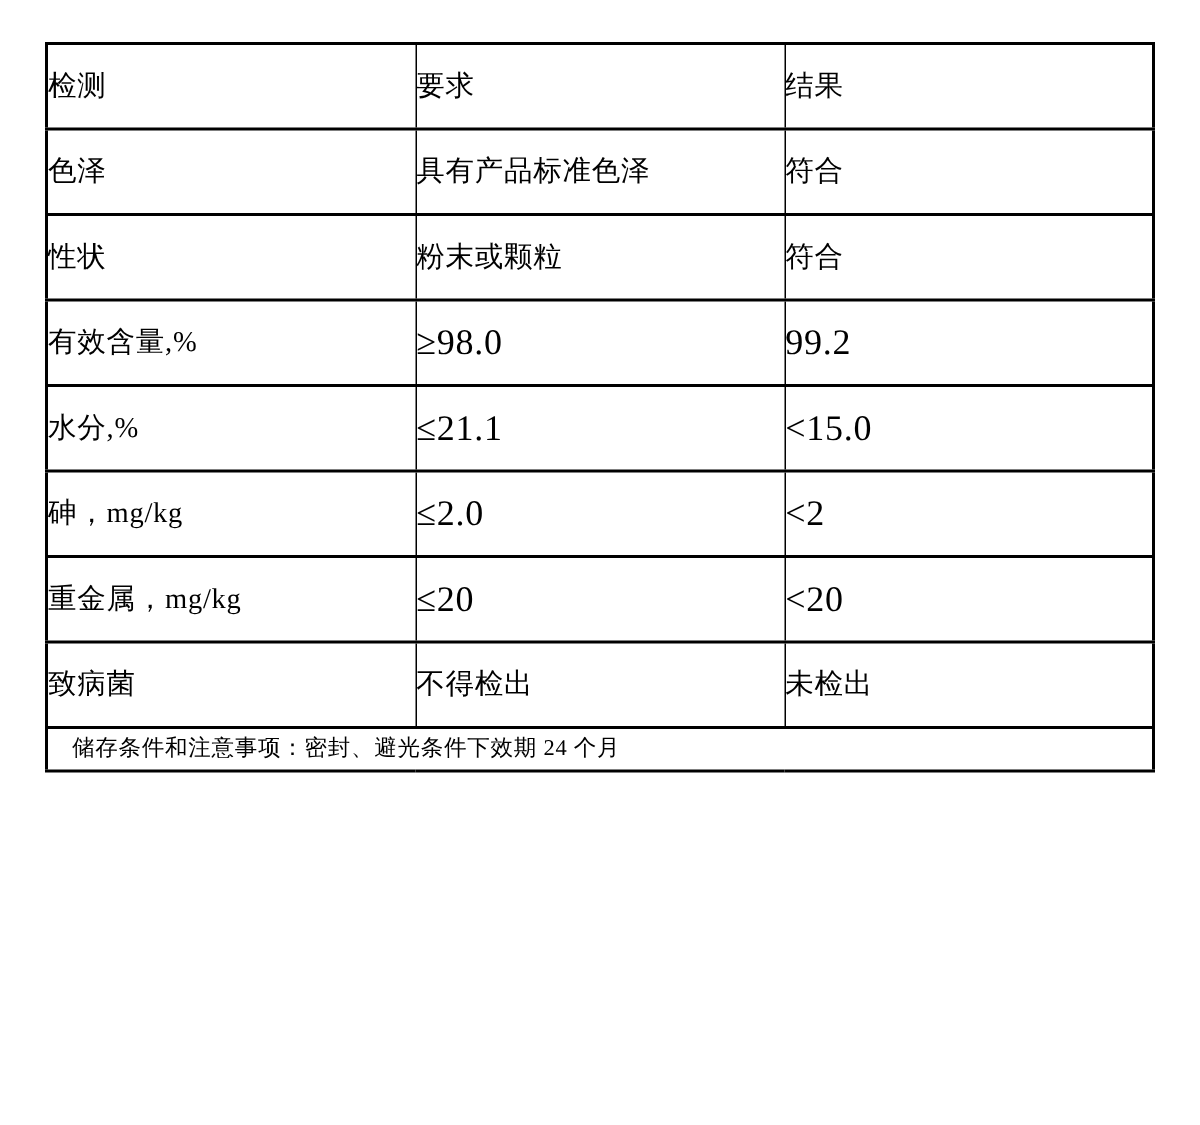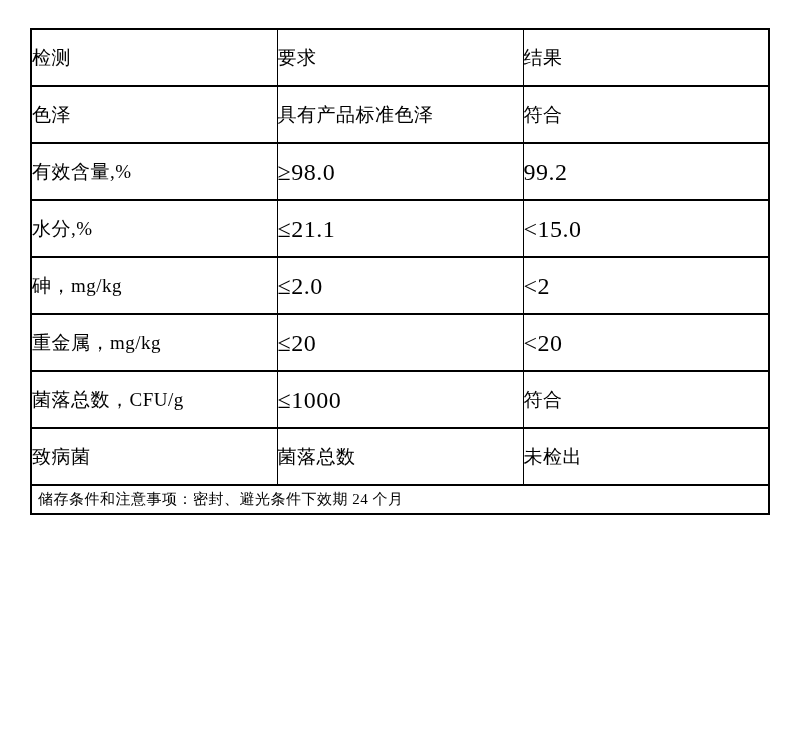--- a/index.html
+++ b/index.html
@@ -43,21 +43,21 @@
     overflow: hidden;
     white-space: nowrap;
   }
   table.coa td.val {
     font-size: 24px;
   }
   table.coa tr.note-row td {
     height: 27px;
     text-align: left;
     font-size: 15px;
-    padding-left: 6px;
+    padding-left: 16px;
     letter-spacing: 0.5px;
   }
 </style>
 </head>
 <body>
 
 <table class="coa">
   <colgroup>
     <col class="c1">
       <col class="c2">
@@ -68,46 +68,46 @@
       <th>检测</th>
       <th>要求</th>
       <th>结果</th>
     </tr>
     <tr>
       <td>色泽</td>
       <td>具有产品标准色泽</td>
       <td>符合</td>
     </tr>
     <tr>
+      <td>性状</td>
+      <td>粉末或颗粒</td>
+      <td>符合</td>
+    </tr>
+    <tr>
       <td>有效含量,%</td>
       <td class="val">≥98.0</td>
       <td class="val">99.2</td>
     </tr>
     <tr>
       <td>水分,%</td>
       <td class="val">≤21.1</td>
       <td class="val">&lt;15.0</td>
     </tr>
     <tr>
       <td>砷，mg/kg</td>
       <td class="val">≤2.0</td>
       <td class="val">&lt;2</td>
     </tr>
     <tr>
       <td>重金属，mg/kg</td>
       <td class="val">≤20</td>
       <td class="val">&lt;20</td>
     </tr>
     <tr>
-      <td>菌落总数，CFU/g</td>
-      <td class="val">≤1000</td>
-      <td>符合</td>
-    </tr>
-    <tr>
       <td>致病菌</td>
-      <td>菌落总数</td>
+      <td>不得检出</td>
       <td>未检出</td>
     </tr>
     <tr class="note-row">
       <td colspan="3">储存条件和注意事项：密封、避光条件下效期 24 个月</td>
     </tr>
   </tbody>
 </table>
 
 </body></html>

